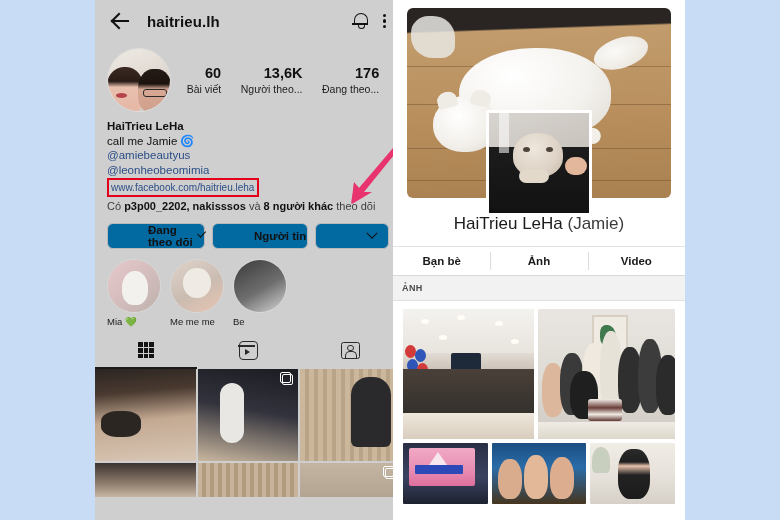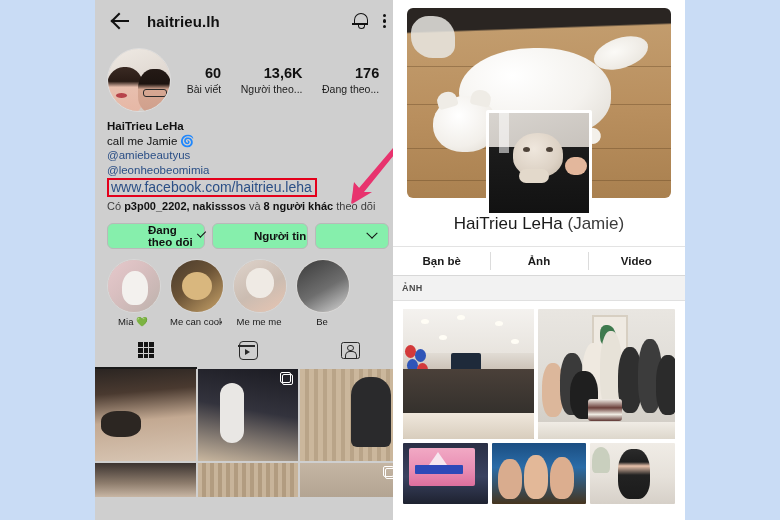--- a/index.html
+++ b/index.html
@@ -68,41 +68,41 @@
   .stat .lbl{font-size:10.5px;color:#1c1c1c;line-height:15px;white-space:nowrap;}
 
   
   .ig-bio{padding:7px 12px 0 12px;font-size:11.5px;line-height:14.6px;color:#111;}
   .ig-bio .name{font-weight:bold;}
   .ig-bio .tag{color:#2b4f86;}
   .ig-bio .xem{font-weight:bold;}
   .link-wrap{position:relative;display:inline-block;margin-top:1px;}
   .link-box{
     display:inline-block;border:2px solid #e4001b;padding:1px 3px 1px 2px;
-    color:#2b4f86;font-size:14px;line-height:13px;background:transparent;
+    color:#2b4f86;font-size:10px;line-height:13px;background:transparent;
   }
   .followed-by{font-size:11px;line-height:15px;color:#3d3d3d;margin-top:2px;}
   .followed-by b{color:#111;}
 
   
   .arrow{position:absolute;left:243px;top:148px;width:62px;height:60px;pointer-events:none;}
 
   
   .ig-btns{display:flex;gap:7px;padding:9px 12px 0 12px;}
   .btn{
-    height:24px;border:1px solid #b9b9b9;border-radius:6px;background:#86efac;
+    height:24px;border:1px solid #b9b9b9;border-radius:6px;background:#0369a1;
     display:flex;align-items:center;justify-content:center;gap:5px;
     font-size:11.5px;font-weight:bold;color:#111;cursor:pointer;padding-left:40px;
   }
   .btn.follow{flex:1.05;} .btn.msg{flex:1;} .btn.more{width:32px;flex:0 0 32px;}
   .chev{width:7px;height:7px;border-right:1.6px solid #111;border-bottom:1.6px solid #111;transform:rotate(45deg) translate(-2px,-2px);}
 
   
   .ig-highs{display:flex;gap:11px;padding:10px 0 0 12px;}
-  .high{width:52px;flex:0 0 52px;text-align:center;cursor:pointer;}
+  .high{width:52px;flex:0 0 52px;text-align:left;cursor:pointer;}
   .high .ring{
     width:52px;height:52px;border-radius:50%;border:1.5px solid #d9d9d9;overflow:hidden;
     position:relative;background:#cfc6bd;
   }
   .high .cap{font-size:9.5px;color:#1a1a1a;margin-top:3px;white-space:nowrap;overflow:hidden;}
   .h1b{position:absolute;inset:0;background:linear-gradient(135deg,#e6c9cc 0%,#d9bfc0 40%,#bdb2ac 100%);}
   .h1b::after{content:"";position:absolute;left:14px;top:11px;width:26px;height:34px;border-radius:48% 48% 42% 42%;background:#f3f1ee;}
   .h2b{position:absolute;inset:0;background:linear-gradient(140deg,#4a3b2c 0%,#6b5336 45%,#c9a46a 100%);}
   .h2b::after{content:"";position:absolute;left:11px;top:12px;width:30px;height:28px;border-radius:50%;background:#d9b77e;}
   .h3b{position:absolute;inset:0;background:linear-gradient(150deg,#ded3cb 0%,#cbbcb1 55%,#e8c5b2 100%);}
@@ -298,26 +298,20 @@
 
     <div class="ig-highs">
       <div class="high">
         <div class="ring">
             <span class="h1b"></span>
           </div>
         <div class="cap">Mia 💚</div>
       </div>
       <div class="high">
         <div class="ring">
-            <span class="h2b"></span>
-          </div>
-        <div class="cap">Me can cook</div>
-      </div>
-      <div class="high">
-        <div class="ring">
             <span class="h3b"></span>
           </div>
         <div class="cap">Me me me</div>
       </div>
       <div class="high">
         <div class="ring">
             <span class="h5b"></span>
           </div>
         <div class="cap">Be</div>
       </div>

